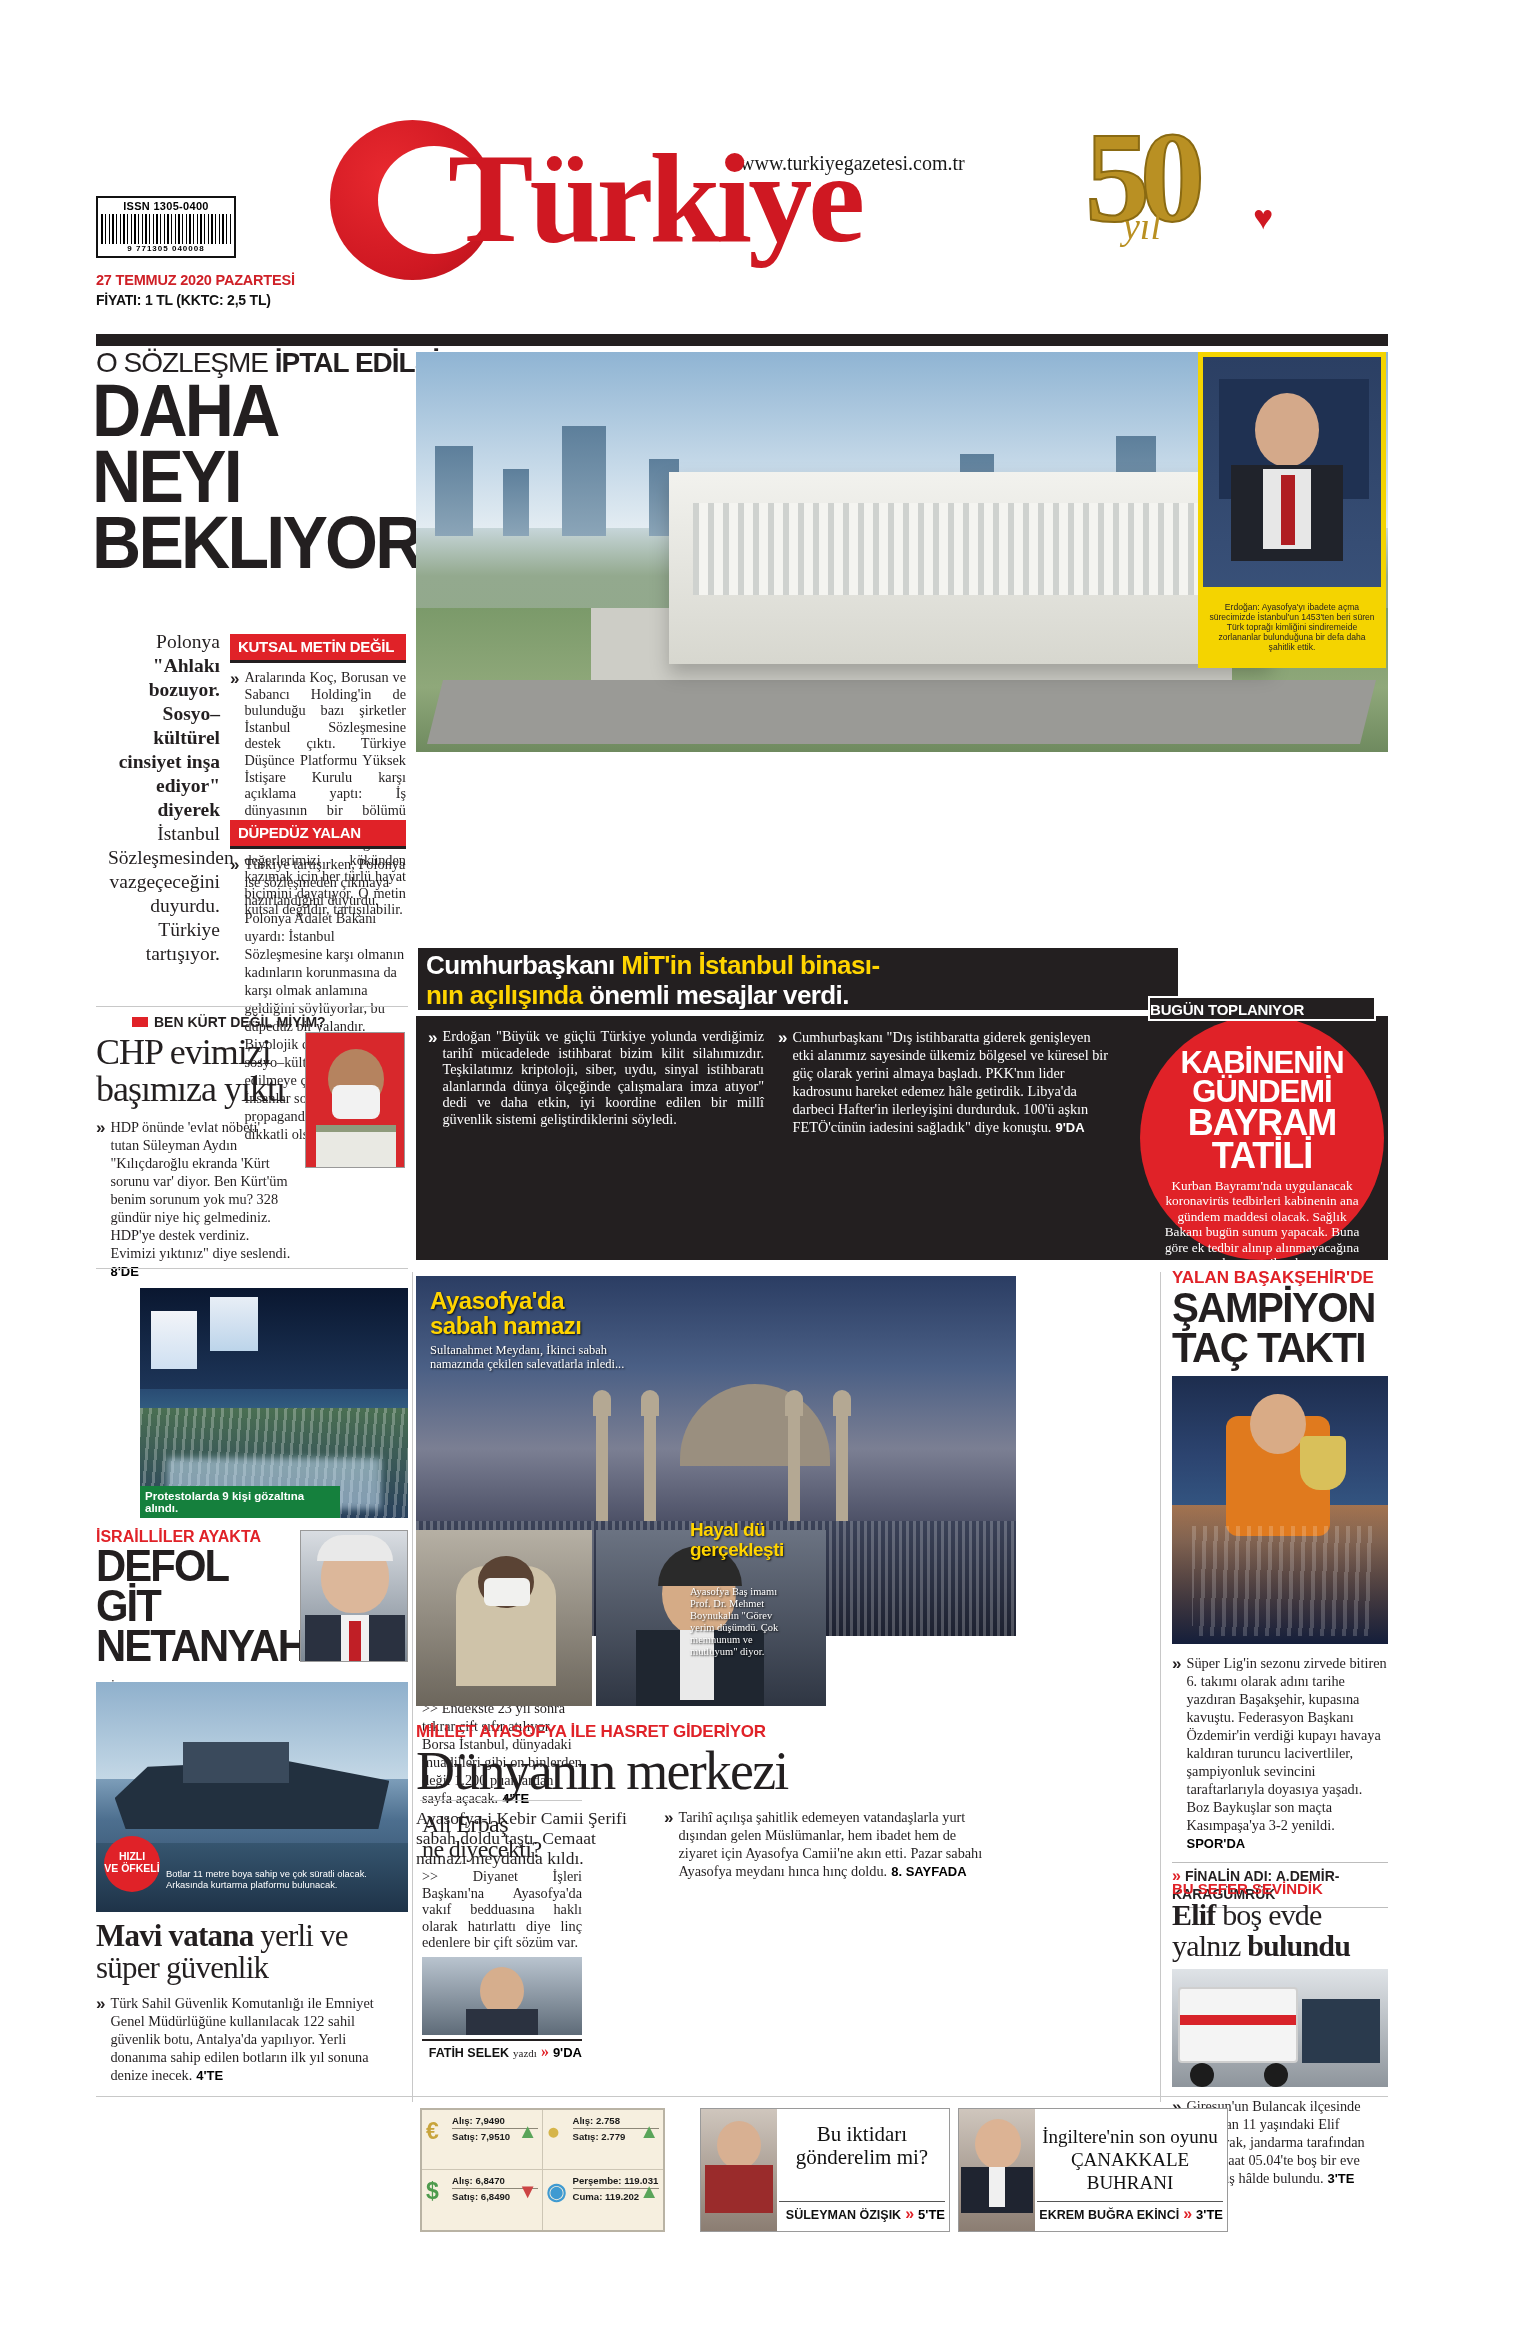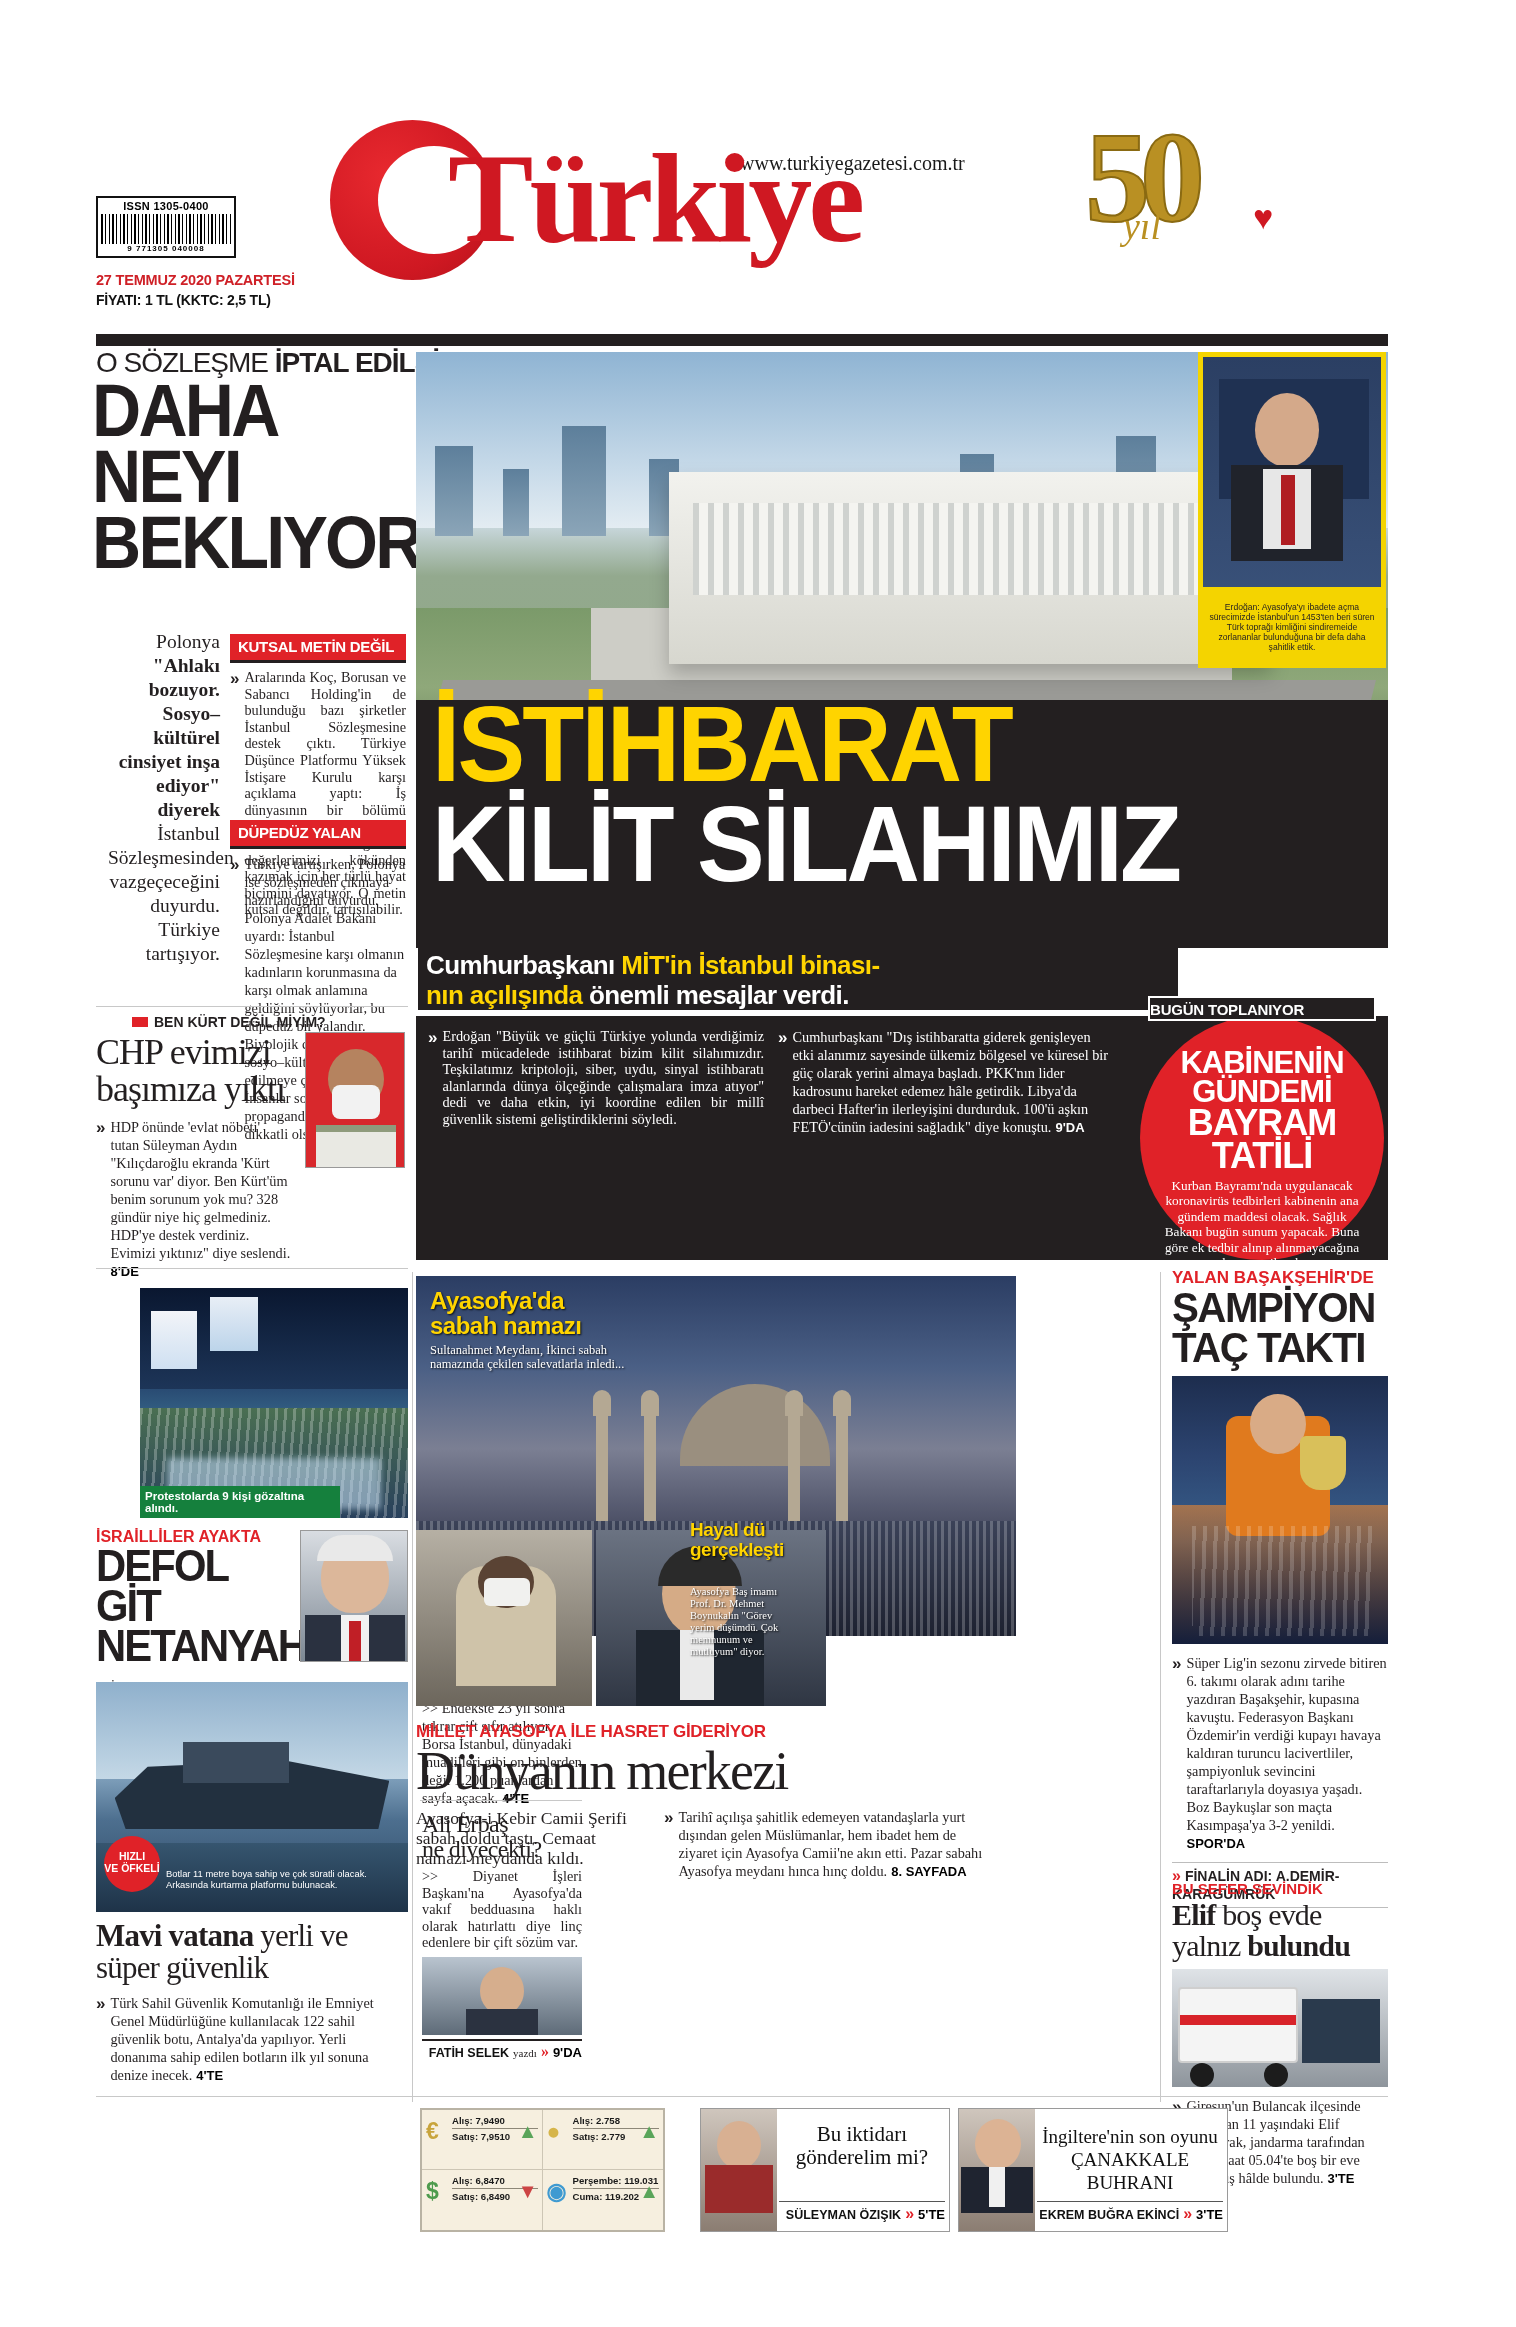--- a/index.html
+++ b/index.html
@@ -348,24 +348,20 @@
   <div style="position:absolute;left:1198px;top:352px;width:188px;height:316px;border:5px solid #f4d400;background:linear-gradient(180deg,#2b3f63,#3d567f);overflow:hidden;">
     <div style="position:absolute;left:16px;top:22px;width:150px;height:120px;background:#1f3152;"></div>
     <div style="position:absolute;left:52px;top:36px;width:64px;height:74px;border-radius:50%;background:#d4a98a;"></div>
     <div style="position:absolute;left:28px;top:108px;width:112px;height:96px;background:#20232b;"></div>
     <div style="position:absolute;left:60px;top:112px;width:48px;height:80px;background:#e7e7e7;"></div>
     <div style="position:absolute;left:78px;top:118px;width:14px;height:70px;background:#b01d22;"></div>
     <div style="position:absolute;left:0;bottom:0;width:100%;height:76px;background:#f4d400;"></div>
   </div>
   <div style="position:absolute;left:1204px;top:600px;width:176px;font-family:'Liberation Sans',sans-serif;font-size:8.6px;line-height:10px;color:#231f20;text-align:center;padding:2px 4px;">Erdoğan: Ayasofya'yı ibadete açma sürecimizde İstanbul'un 1453'ten beri süren Türk toprağı kimliğini sindiremeide zorlananlar bulunduğuna bir defa daha şahitlik ettik.</div>
 
-  <div class="istihbarat">
-    <div class="ist-1">İSTİHBARAT</div>
-    <div class="ist-2">KİLİT SİLAHIMIZ</div>
-  </div>
 
   <div class="ist-sub">
     <span>Cumhurbaşkanı </span><em>MİT'in İstanbul binası-</em><br>
     <em>nın açılışında </em><span>önemli mesajlar verdi.</span>
   </div>
 
   <div class="ist-body" style="left:416px; width:724px; height:244px; padding:12px 10px 0 12px; display:flex; gap:14px;">
     <div style="display:flex;gap:5px;width:336px;">
       <span class="quo" style="color:#fff;">»</span>
       <div class="body-sm" style="color:#fff;">Erdoğan "Büyük ve güçlü Türkiye yolunda verdiğimiz tarihî mücadelede istihbarat bizim kilit silahımızdır. Teşkilatımız kriptoloji, siber, uydu, sinyal istihbaratı alanlarında dünya ölçeğinde çalışmalara imza atıyor" dedi ve daha etkin, iyi koordine edilen bir millî güvenlik sistemi geliştirdiklerini söyledi.</div>

